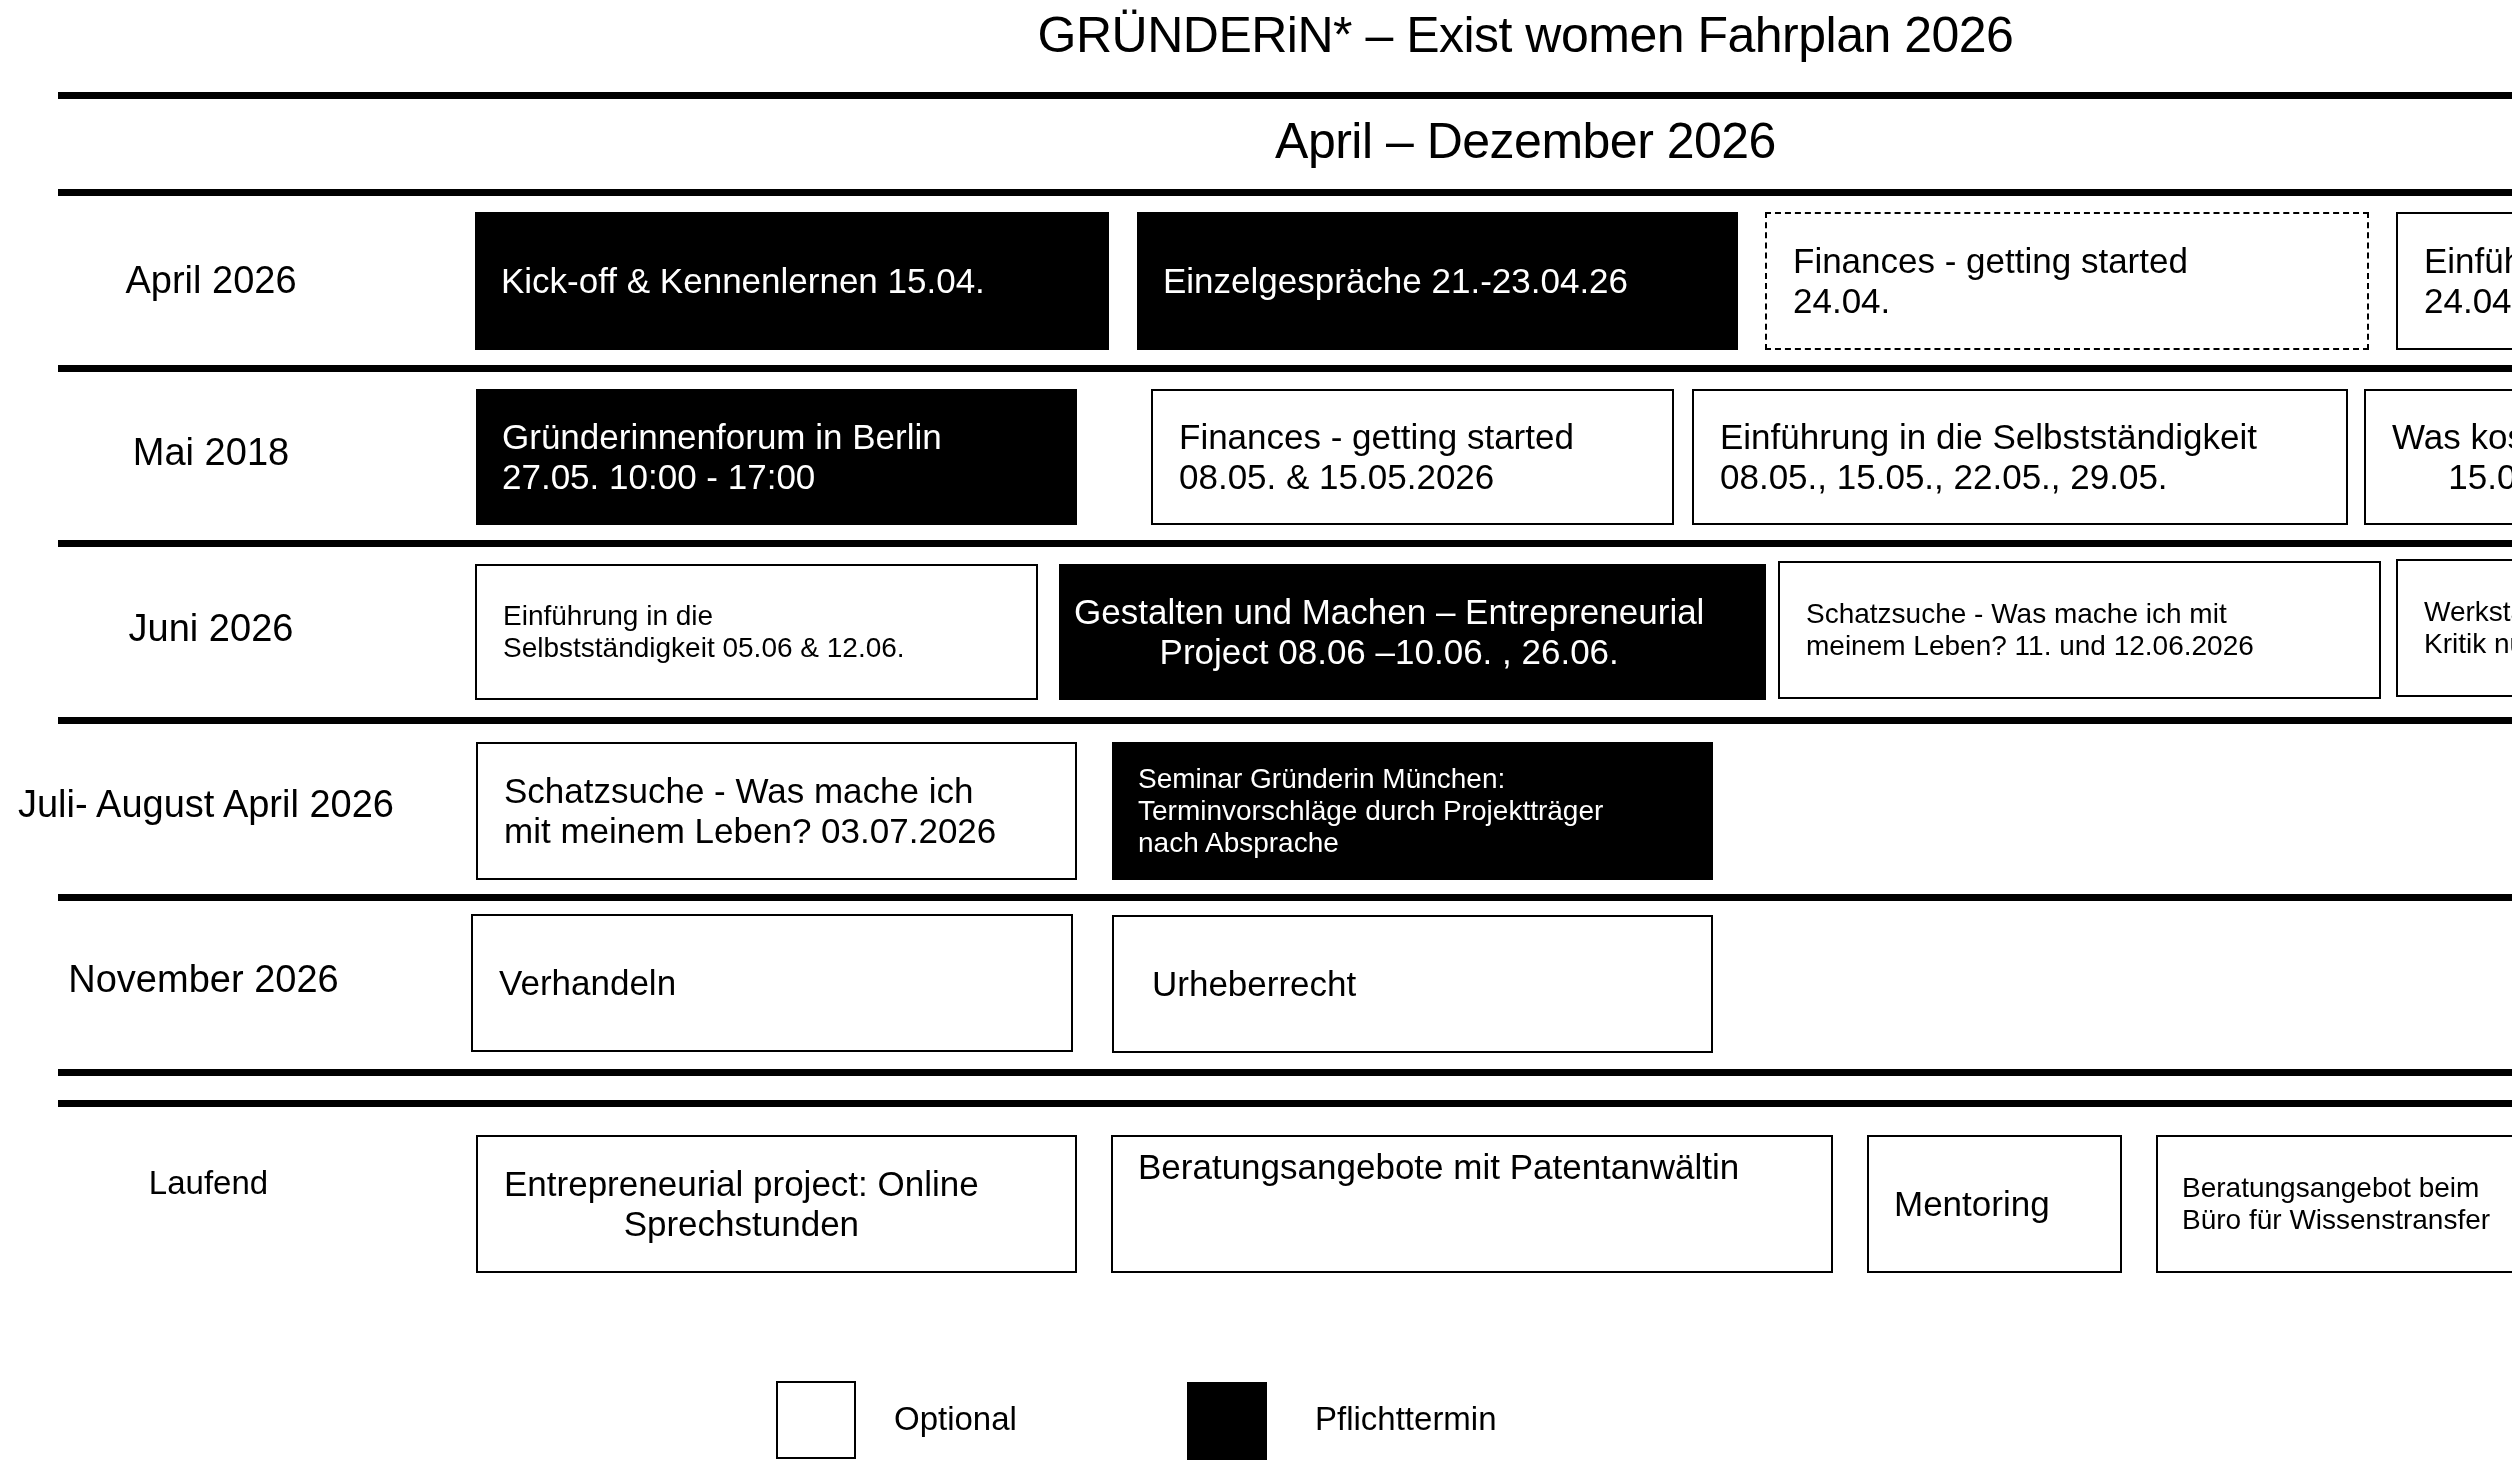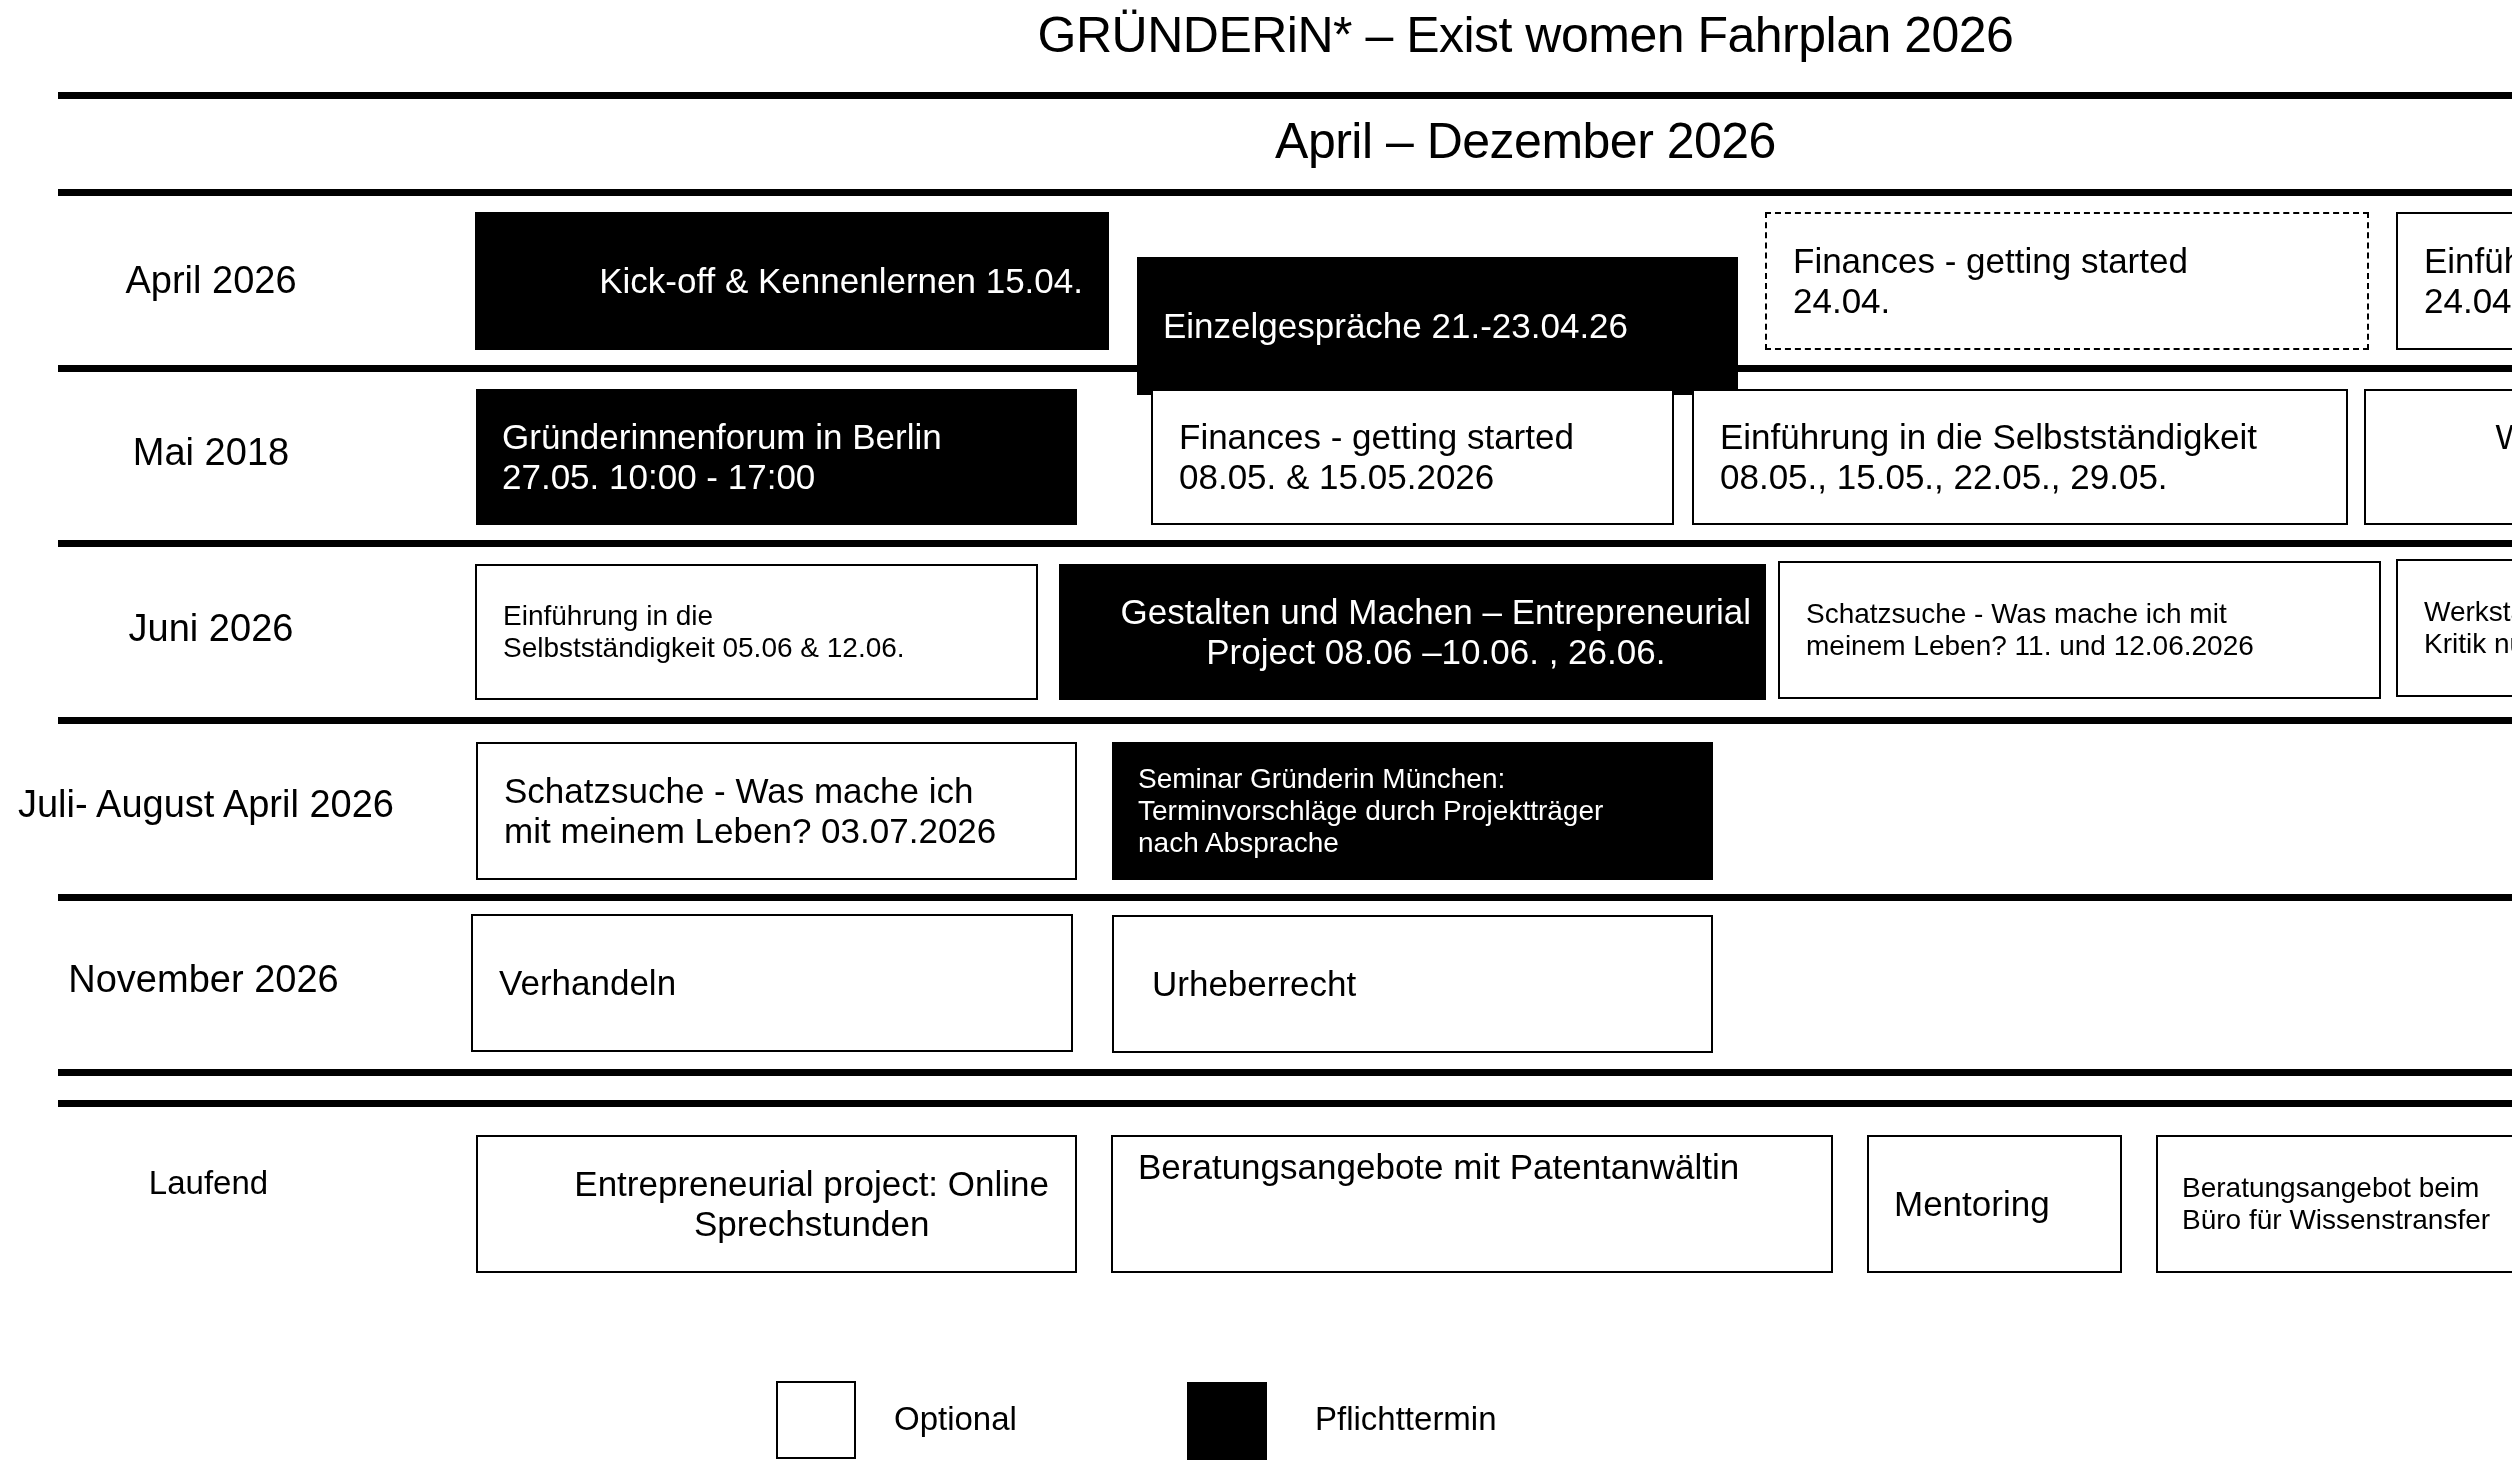--- a/index.html
+++ b/index.html
@@ -7,42 +7,42 @@
          font-family:"Liberation Sans", "DejaVu Sans", sans-serif; color:#000; }
   .abs { position:absolute; box-sizing:border-box; }
   .title { left:0; width:3051px; top:4px; text-align:center; font-size:50px; line-height:62px; letter-spacing:-0.5px; }
   .subtitle { left:0; width:3051px; top:110px; text-align:center; font-size:50px; line-height:62px; letter-spacing:-0.5px; }
   .rule { left:58px; width:2929px; height:7px; background:#000; }
   .rowlabel { font-size:38px; line-height:45px; text-align:center; white-space:nowrap; }
   .box { display:flex; align-items:center; font-size:35px; line-height:40px; padding:0 26px; overflow:hidden; }
   .box.opt { background:#fff; border:2.5px solid #000; color:#000; }
   .box.opt.dotted { border:2px dashed #000; }
   .box.req { background:#000; color:#fff; border:none; }
-  .box.center { justify-content:flex-end; text-align:center; }
+  .box.center { justify-content:flex-start; text-align:center; }
   .box.small { font-size:28px; line-height:32px; }
   .box .txt { white-space:pre-line; }
   .legend-swatch { width:80px; height:78px; }
   .legend-swatch.opt { border:2.5px solid #000; background:#fff; }
   .legend-swatch.req { background:#000; }
   .legend-label { font-size:33px; line-height:40px; }
 </style>
 </head>
 <body>
 
 <div class="abs title">GRÜNDERiN* – Exist women Fahrplan 2026</div>
 <div class="abs rule" style="top:92px;"></div>
 <div class="abs subtitle">April – Dezember 2026</div>
 <div class="abs rule" style="top:189px;"></div>
 
 <section>
   <div class="abs rowlabel" style="left:58px; width:306px; top:258px;">April 2026</div>
   <div class="abs box req center" style="left:475px; top:212px; width:634px; height:138px;">
     <span class="txt">Kick-off &amp; Kennenlernen 15.04.</span>
   </div>
-  <div class="abs box req" style="left:1137px; top:212px; width:601px; height:138px;margin-top:45px;">
+  <div class="abs box req" style="left:1137px; top:212px; width:601px; height:138px;">
     <span class="txt">Einzelgespräche 21.-23.04.26</span>
   </div>
   <div class="abs box opt dotted" style="left:1765px; top:212px; width:604px; height:138px;">
     <span class="txt">Finances - getting started
 24.04.</span>
   </div>
   <div class="abs box opt" style="left:2396px; top:212px; width:653px; height:138px;">
     <span class="txt">Einführung in die Selbstständigkeit
 24.04.</span>
   </div>

